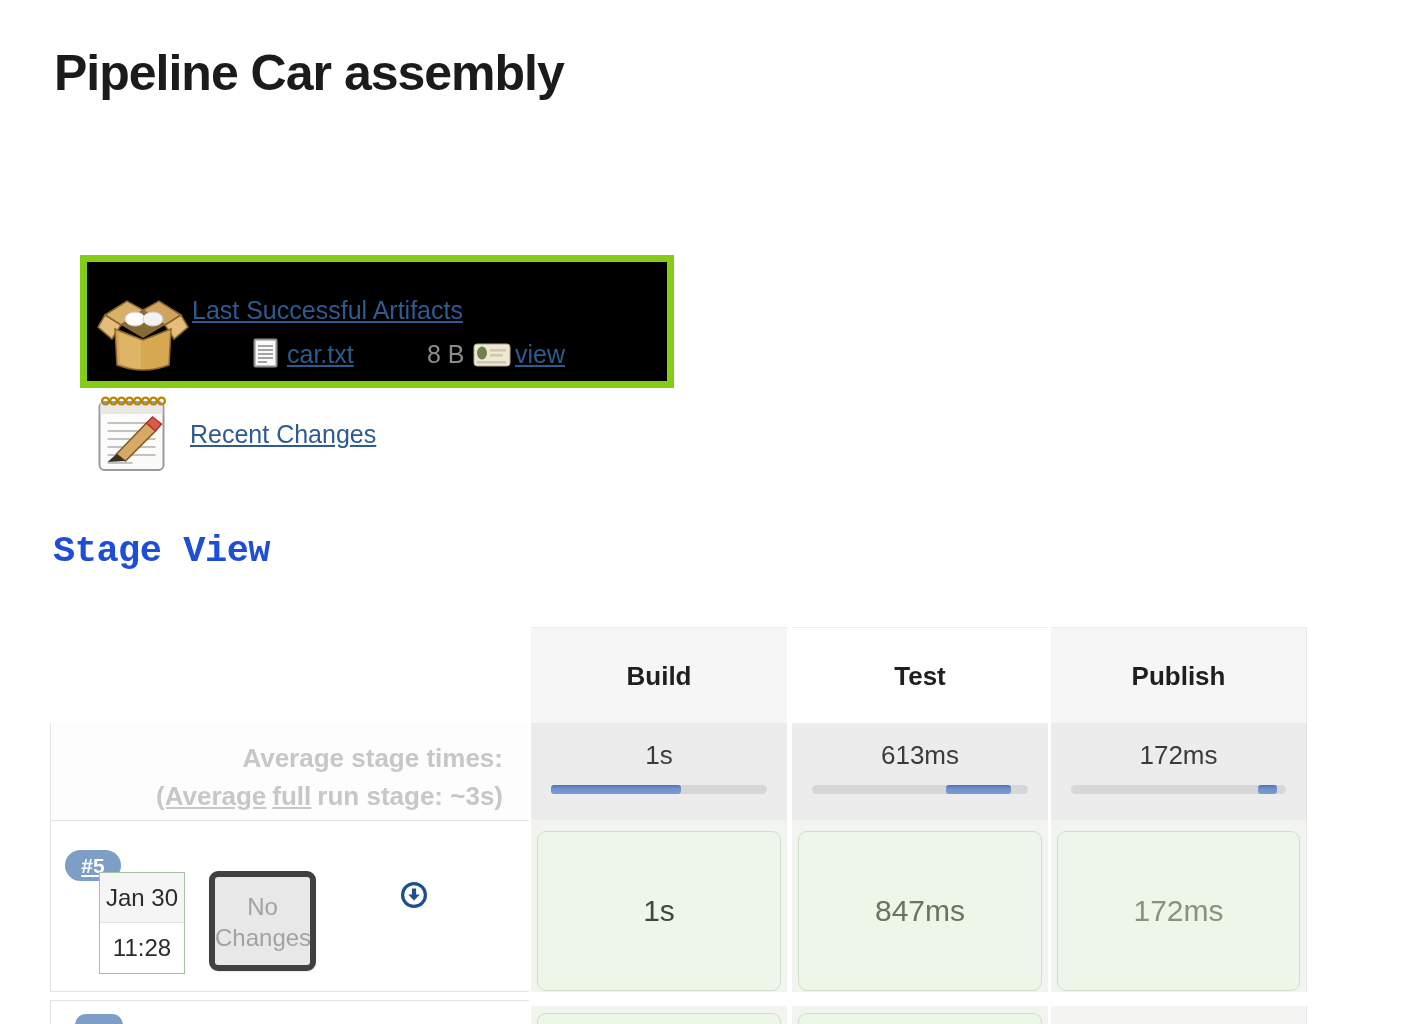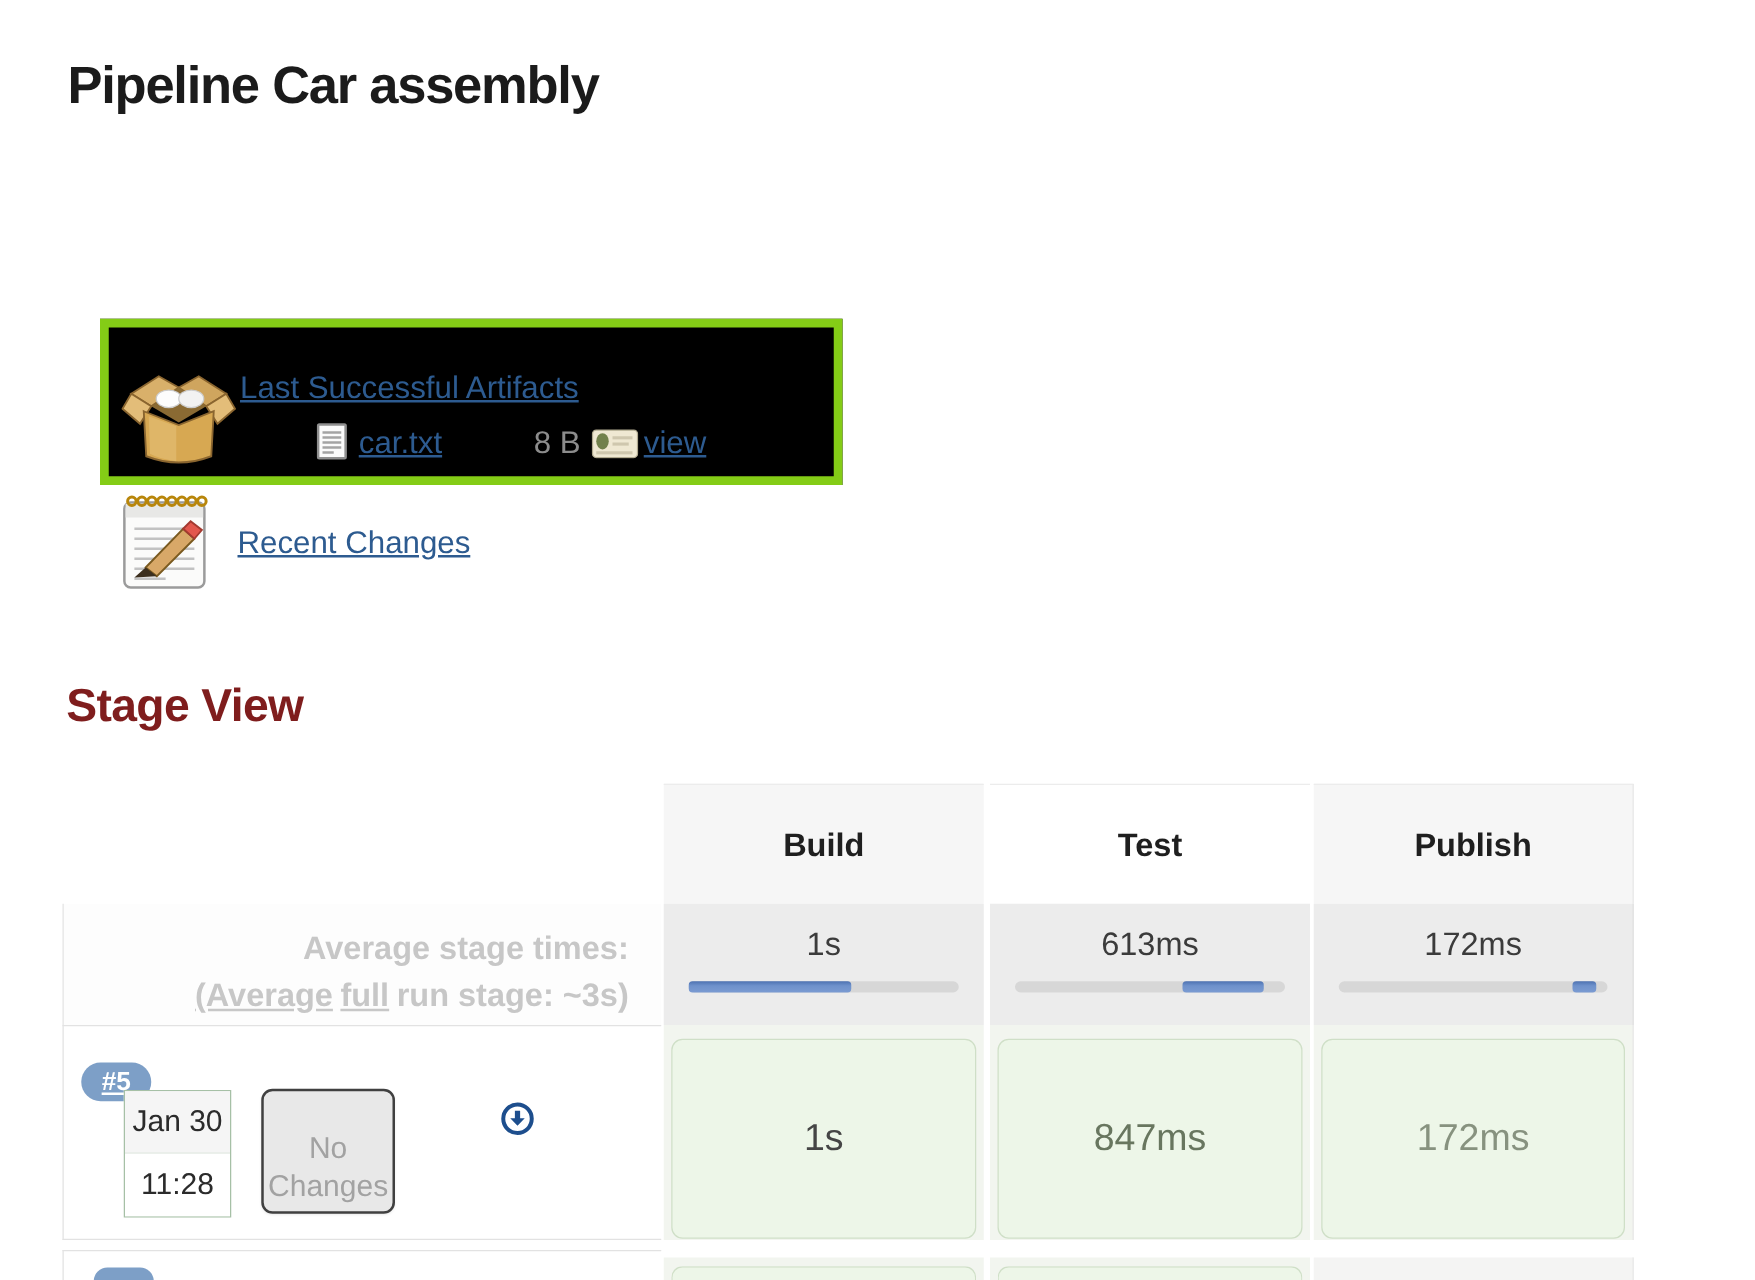--- a/index.html
+++ b/index.html
@@ -3,43 +3,43 @@
 <meta charset="utf-8">
 <style>
   * { margin:0; padding:0; box-sizing:border-box; }
   html,body { width:1404px; height:1024px; background:#ffffff; overflow:hidden;
               font-family:"Liberation Sans", sans-serif; }
   #stage-root { position:relative; width:1404px; height:1024px; background:#fff; }
 
   a, .link { color:#2d5b90; text-decoration:underline; cursor:pointer; }
 
   
-  .page-title { position:absolute; left:54px; top:44px; font-size:42px; font-weight:bold;
+  .page-title { position:absolute; left:54px; top:44px; font-size:50px; font-weight:bold;
                 color:#1b1b1b; letter-spacing:-1px; }
 
   
   .artifacts-box { position:absolute; left:80px; top:255px; width:594px; height:133px;
                    border:7px solid #84cc16; background:#000000; }
   .pkg-icon { position:absolute; left:10px; top:26px; width:92px; height:88px; }
   .artifacts-heading { position:absolute; left:105px; top:34px; font-size:25px; }
   .file-row { position:absolute; left:0; top:74px; width:100%; height:40px; }
   .doc-icon { position:absolute; left:166px; top:2px; width:25px; height:30px; }
   .file-link { position:absolute; left:200px; top:4px; font-size:25px; }
   .file-size { position:absolute; left:340px; top:4px; font-size:25px; color:#8c8c8c; }
   .fp-icon { position:absolute; left:386px; top:7px; width:38px; height:24px; }
   .view-link { position:absolute; left:428px; top:4px; font-size:25px; }
 
   
   .recent-row { position:absolute; left:92px; top:390px; width:420px; height:90px;text-align:right; }
   .notepad-icon { position:absolute; left:0; top:0; width:85px; height:88px; }
   .recent-link { position:absolute; left:98px; top:30px; font-size:25px; }
 
   
-  .stage-heading { position:absolute; left:53px; top:544px; font-size:37px; font-weight:bold;
-                   color:#7f1d1d; letter-spacing:-0.5px; }
+  .stage-heading { position:absolute; left:53px; top:530px; font-size:37px; font-weight:bold;
+                   color:#1d4ed8; letter-spacing:-0.5px;font-family:Liberation Mono, monospace; }
 
   
   .col { position:absolute; width:256px; }
   .col-0 { left:531px; } .col-1 { left:792px; } .col-2 { left:1051px; }
 
   
   .hdr-cell { top:627px; height:96px; background:#f6f6f6; border-top:1px solid #ececec;
               text-align:center; line-height:96px; font-size:26px; font-weight:bold; color:#1f1f1f; }
   .hdr-cell.hl { background:#ffffff; }
   .hdr-cell.col-2 { border-right:1px solid #e7e7e7; }
@@ -66,24 +66,24 @@
                background:#7d9fc7; border-radius:17px; color:#fff; font-size:21px;
                font-weight:bold; text-decoration:underline; text-align:center;
                line-height:31px; padding:0 12px; cursor:pointer; }
   .datetime-box { position:absolute; left:48px; top:51px; width:86px; height:102px;
                   border:1px solid #a6c0a6; background:#fff; cursor:pointer; z-index:2; }
   .dt-date { height:50px; background:#f5f5f5; border-bottom:1px solid #dfe7df;
              text-align:center; line-height:50px; font-size:24px; color:#2b2b2b; }
   .dt-time { height:50px; background:#fff; text-align:center; line-height:50px;
              font-size:24px; color:#2b2b2b; }
   .no-changes { position:absolute; left:158px; top:50px; width:107px; height:100px;
-                background:#e8e8e8; border:2px solid #404040; border-radius:9px;
+                background:#e8e8e8; border:6px solid #404040; border-radius:9px;
                 box-shadow:0 1px 2px rgba(0,0,0,0.08);
                 color:#a2a2a2; font-size:24px; line-height:31px; text-align:center;
-                padding-top:30px; z-index:1; }
+                padding-top:14px; z-index:1; }
   .dl-icon { position:absolute; left:349px; top:60px; width:28px; height:28px; cursor:pointer; }
 
   .run-col-bg { top:820px; height:172px; background:#f2f5ef; }
   .run-col-bg.col-2 { border-right:1px solid #e7e7e7; }
   .stage-cell { position:absolute; left:6px; right:6px; top:11px; height:160px;
                 background:#edf6e8; border:1px solid #cfdfc7; border-radius:9px;
                 text-align:center; line-height:158px; font-size:30px; cursor:pointer; }
   .t-dark { color:#454545; } .t-mid { color:#68765f; } .t-light { color:#87927f; }
 
   

